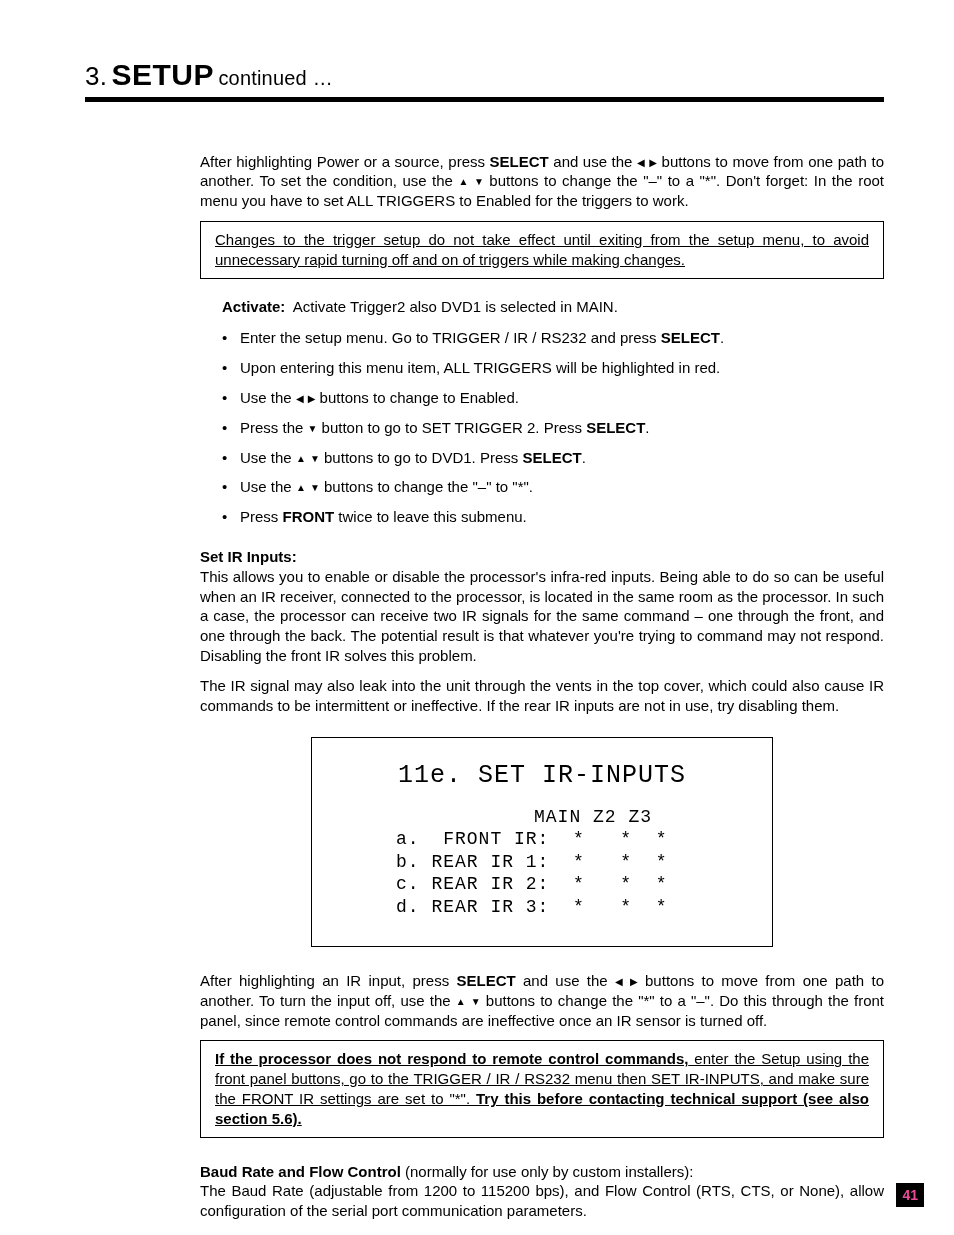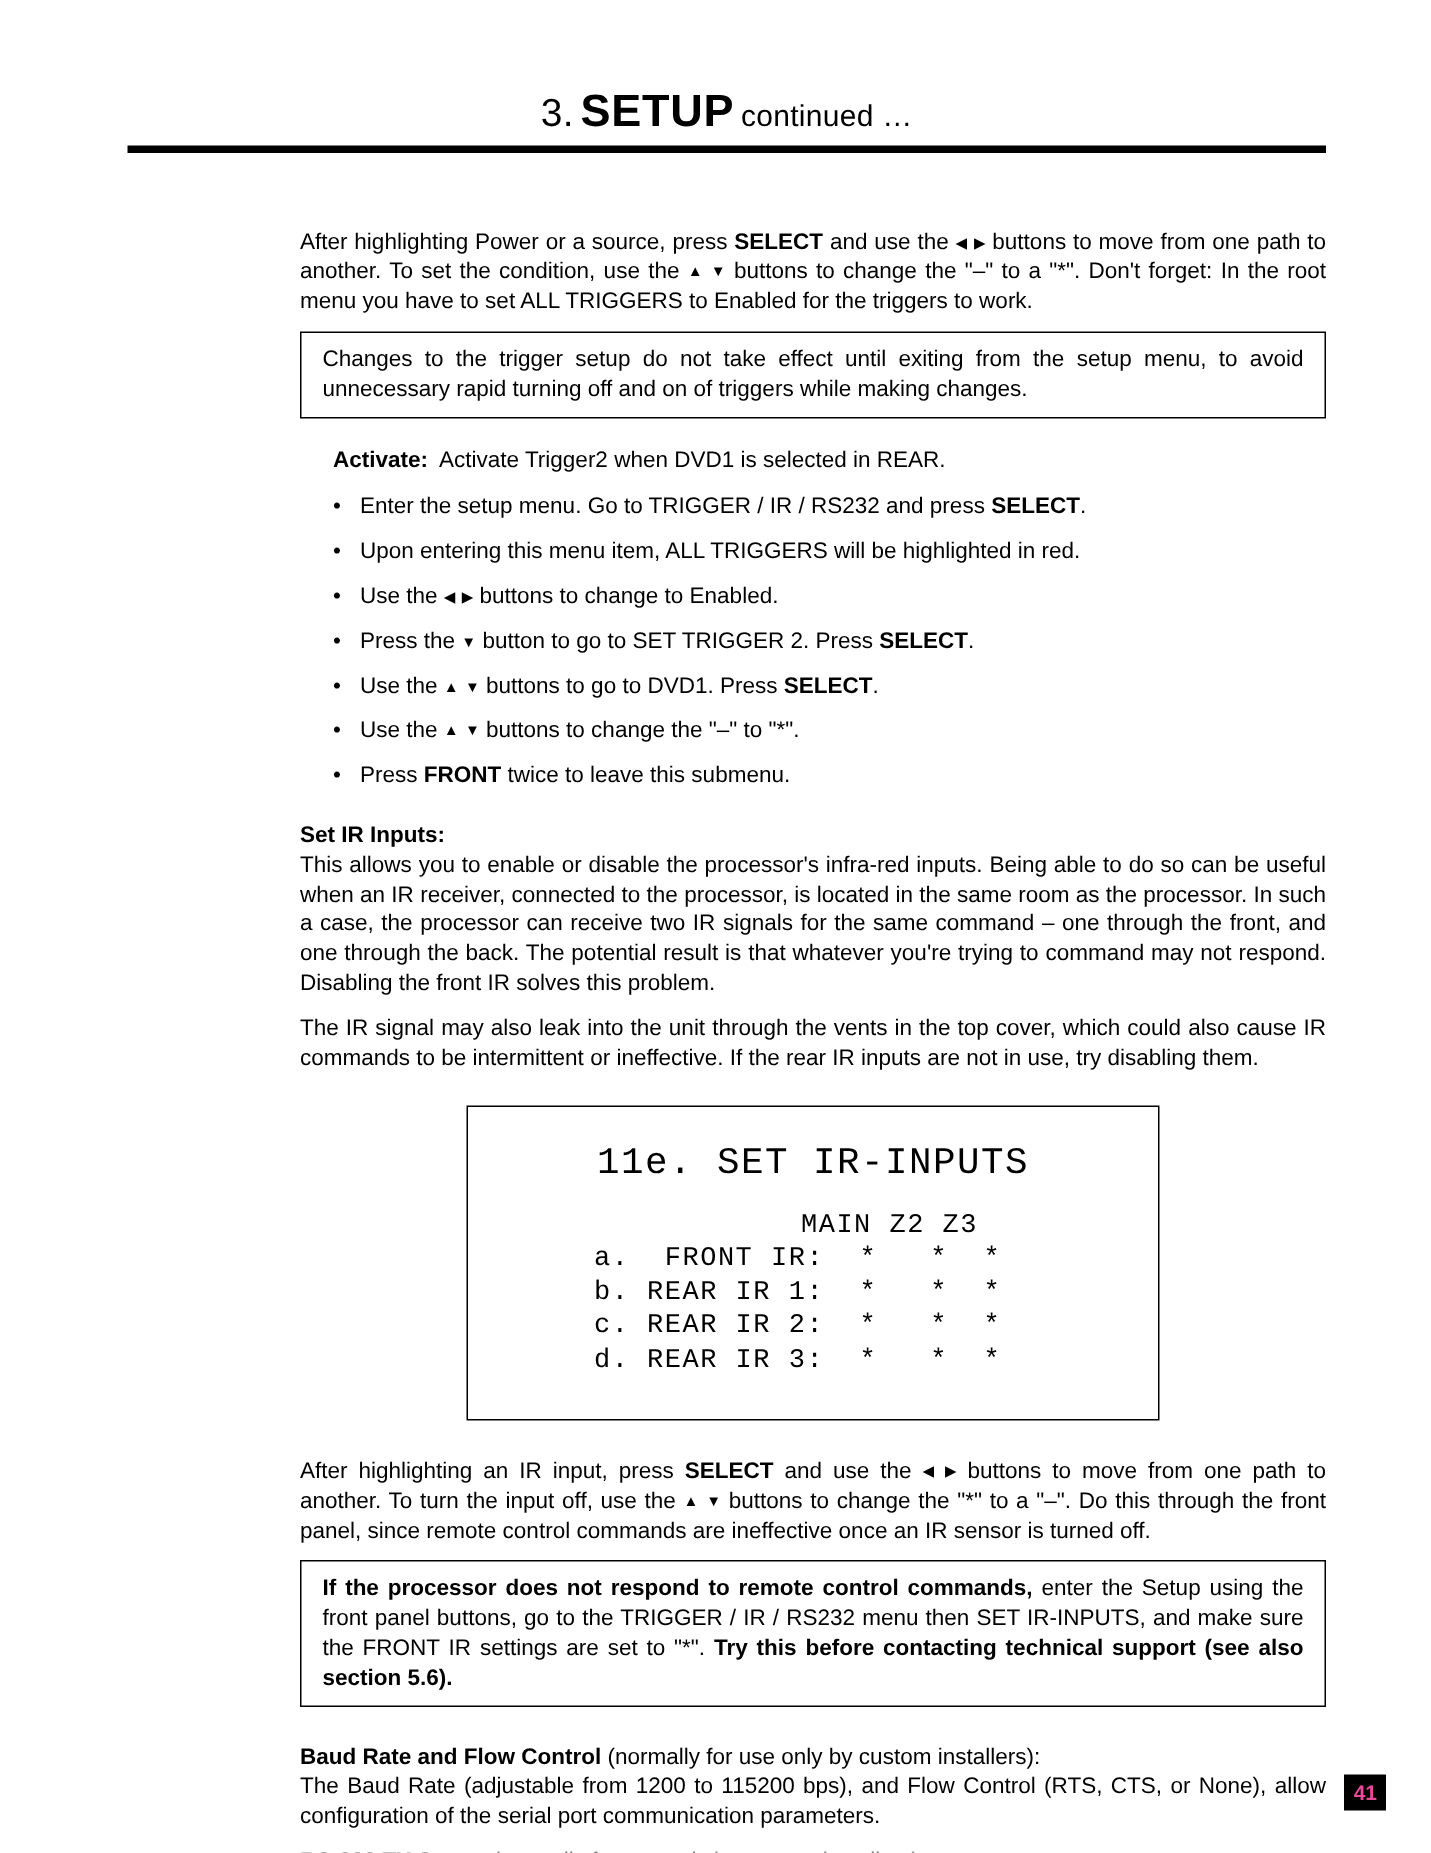--- a/index.html
+++ b/index.html
@@ -18,38 +18,38 @@
     padding: 55px 70px 50px 85px;
     font-size: 15px;
     line-height: 1.32;
   }
   
   .hdr {
     border-bottom: 5px solid #000;
     padding-bottom: 2px;
     margin-bottom: 50px;
     letter-spacing: 0.2px;
-    text-align: center;
   }
   .hdr .num { font-size: 26px; font-weight: 400; }
   .hdr .title { font-size: 30px; font-weight: 900; letter-spacing: 0.5px; }
   .hdr .cont { font-size: 20px; font-weight: 400; }
   
   .col {
     margin-left: 115px;
   }
   .p {
     text-align: justify;
     margin: 0 0 10px 0;
   }
   .box {
     border: 1px solid #000;
     padding: 8px 14px;
     margin: 10px 0 18px 0;
     text-align: justify;
+    text-decoration: underline;
   }
   .example-block {
     margin: 14px 0 20px 22px;
   }
   .ex-head { margin-bottom: 12px; }
   .ex-head b { margin-right: 4px; }
   ul.steps {
     list-style: none;
     padding: 0;
     margin: 0;
@@ -115,21 +115,21 @@
 
     <p class="p">
       After highlighting Power or a source, press <b>SELECT</b> and use the <span class="arrow">◀</span> <span class="arrow">▶</span> buttons to move from one path to another. To set the condition, use the <span class="arrow">▲</span> <span class="arrow">▼</span> buttons to change the "–" to a "*". Don't forget: In the root menu you have to set ALL TRIGGERS to Enabled for the triggers to work.
     </p>
 
     <div class="box">Changes to the trigger setup do not take effect until exiting from the setup menu, to avoid unnecessary rapid turning off and on of triggers while making changes.</div>
 
     <div class="example-block">
       <div class="ex-head">
         <b>Activate:</b>
-        <span>Activate Trigger2 when DVD1 is selected in REAR.</span>
+        <span>Activate Trigger2 also DVD1 is selected in MAIN.</span>
       </div>
       <ul class="steps">
         <li>Enter the setup menu. Go to TRIGGER / IR / RS232 and press <b>SELECT</b>.</li>
         <li>Upon entering this menu item, ALL TRIGGERS will be highlighted in red.</li>
         <li>Use the <span class="arrow">◀</span> <span class="arrow">▶</span> buttons to change to Enabled.</li>
         <li>Press the <span class="arrow">▼</span> button to go to SET TRIGGER 2. Press <b>SELECT</b>.</li>
         <li>Use the <span class="arrow">▲</span> <span class="arrow">▼</span> buttons to go to DVD1. Press <b>SELECT</b>.</li>
         <li>Use the <span class="arrow">▲</span> <span class="arrow">▼</span> buttons to change the "–" to "*".</li>
         <li>Press <b>FRONT</b> twice to leave this submenu.</li>
       </ul>

